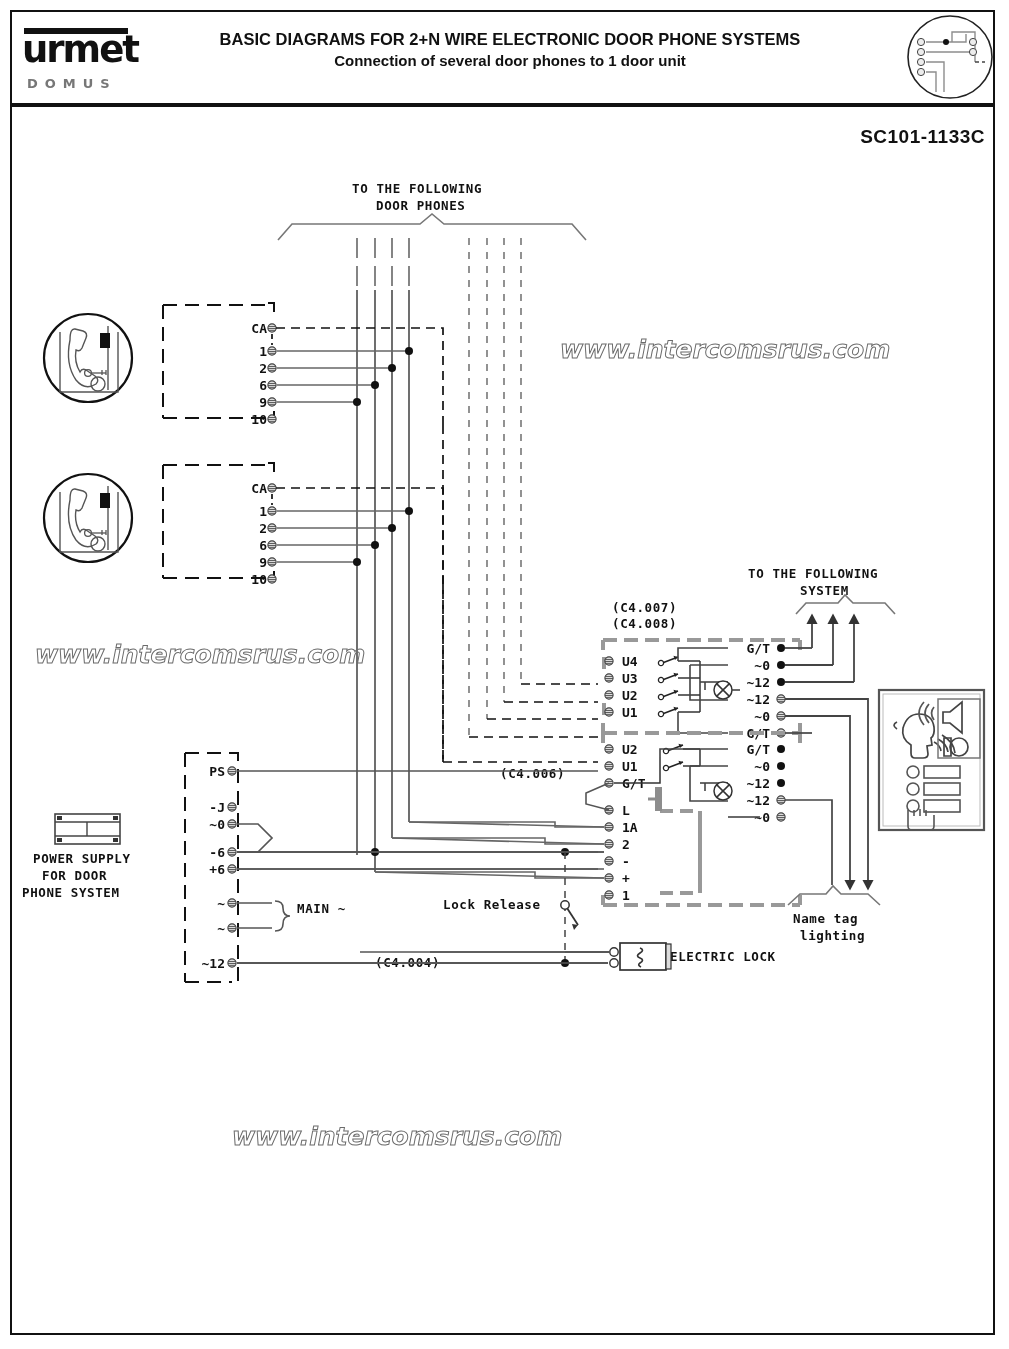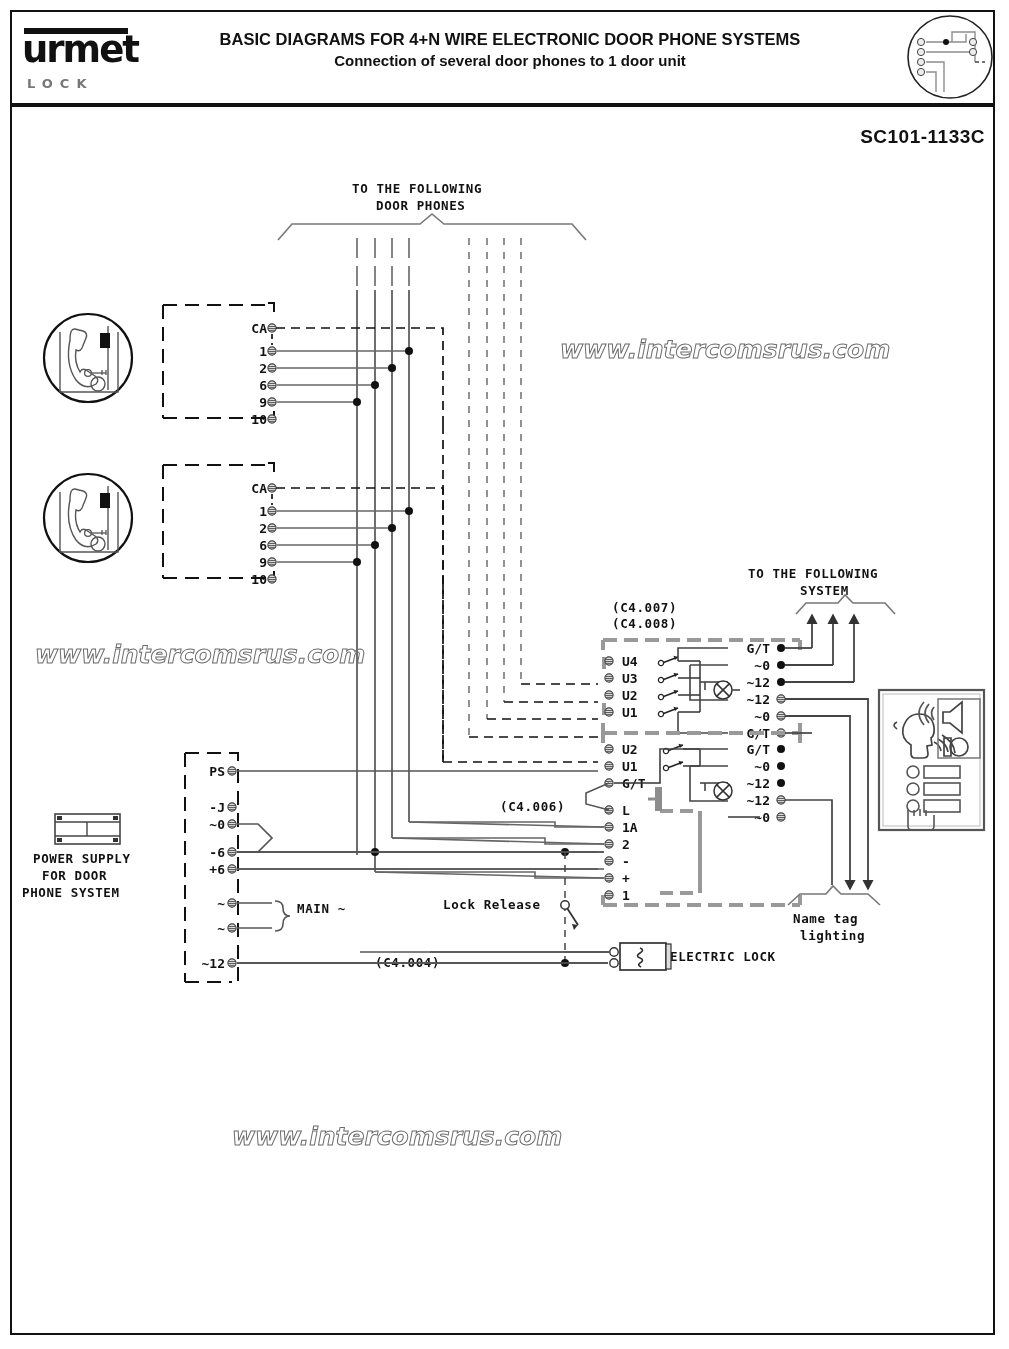--- a/index.html
+++ b/index.html
@@ -39,35 +39,35 @@
 <body>
 
 <div id="sheet">
 
   <div class="frame"></div>
   <div class="hdr-rule"></div>
 
   <div class="logo-wrap">
     <div class="logo-bar"></div>
     <div class="logo-urmet">urmet</div>
-    <div class="logo-domus">LOCK</div>
+    <div class="logo-domus">DOMUS</div>
   </div>
-  <div class="title1">BASIC DIAGRAMS FOR 4+N WIRE ELECTRONIC DOOR PHONE SYSTEMS</div>
+  <div class="title1">BASIC DIAGRAMS FOR 2+N WIRE ELECTRONIC DOOR PHONE SYSTEMS</div>
   <div class="title2">Connection of several door phones to 1 door unit</div>
   <div class="docno">SC101-1133C</div>
 
   <div class="mono" style="left:352px;top:181px;">TO THE FOLLOWING</div>
   <div class="mono" style="left:376px;top:198px;">DOOR PHONES</div>
 
   <div class="mono" style="left:748px;top:566px;">TO THE FOLLOWING</div>
   <div class="mono" style="left:800px;top:583px;">SYSTEM</div>
 
   <div class="mono" style="left:612px;top:600px;">(C4.007)</div>
   <div class="mono" style="left:612px;top:616px;">(C4.008)</div>
-  <div class="mono" style="left:500px;top:787px;margin-top:12px;">(C4.006)</div>
+  <div class="mono" style="left:500px;top:754px;margin-top:12px;">(C4.006)</div>
   <div class="mono" style="left:375px;top:955px;text-align:right;">(C4.004)</div>
 
   <div class="mono" style="left:443px;top:897px;">Lock Release</div>
   <div class="mono" style="left:670px;top:949px;">ELECTRIC LOCK</div>
   <div class="mono" style="left:297px;top:901px;text-align:center;">MAIN ~</div>
 
   <div class="mono" style="left:793px;top:911px;">Name tag</div>
   <div class="mono" style="left:800px;top:928px;">lighting</div>
 
   <div class="mono" style="left:33px;top:851px;">POWER SUPPLY</div>

